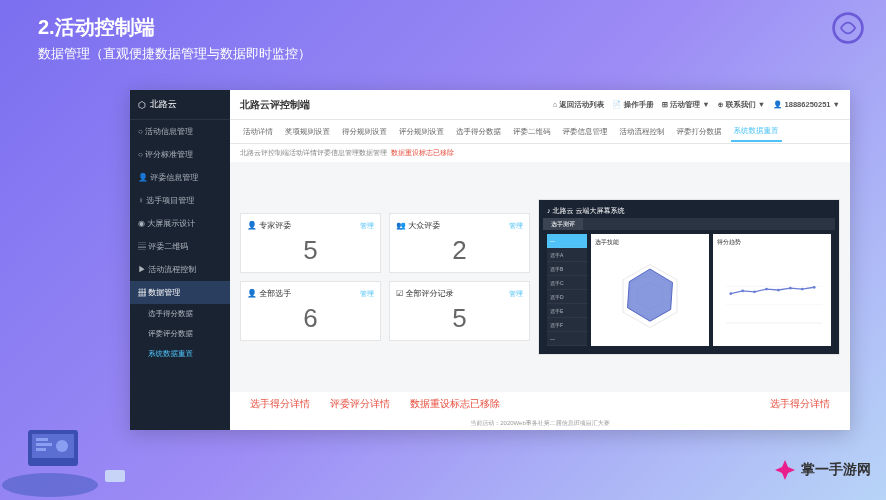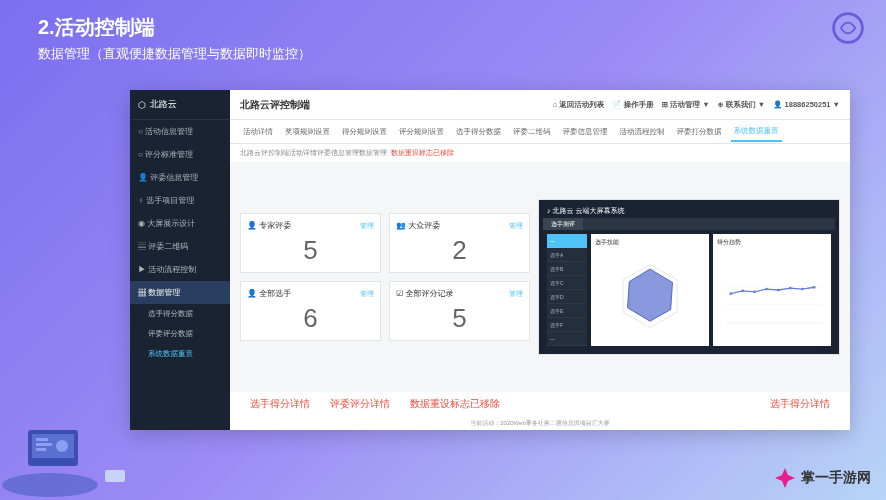--- a/index.html
+++ b/index.html
@@ -49,21 +49,21 @@
 .radar-title { font-size: 6px; color: #333; margin-bottom: 2px; }
 .radar-chart { flex: 1; display: flex; align-items: center; justify-content: center; }
 .line-area { flex: 1; background: #fff; display: flex; flex-direction: column; padding: 4px; }
 .line-title { font-size: 6px; color: #333; margin-bottom: 2px; }
 .line-chart { flex: 1; position: relative; }
 .captions-row { height: 24px; display: flex; align-items: center; padding: 0 20px; gap: 20px; background: #fff; }
 .caption { color: #e74c3c; font-size: 10px; font-weight: 500; }
 .caption-spacer { flex: 1; }
 .footer-row { height: 14px; display: flex; align-items: center; justify-content: center; font-size: 6px; color: #999; background: #fff; }
 .bottom-left-illus { position: absolute; left: 0; bottom: 0; width: 140px; height: 90px; }
-.bottom-right-logo { position: absolute; right: 15px; bottom: 10px; display: flex; align-items: center; gap: 4px; }
+.bottom-right-logo { position: absolute; right: 15px; bottom: 18px; display: flex; align-items: center; gap: 4px; }
 .zy-text { font-size: 14px; font-weight: bold; color: #333; }
 </style>
 </head>
 <body>
 
 <div class="slide-bg">
   <div class="slide-header">
     <div class="slide-title">2.活动控制端</div>
     <div class="slide-subtitle">数据管理（直观便捷数据管理与数据即时监控）</div>
   </div>

